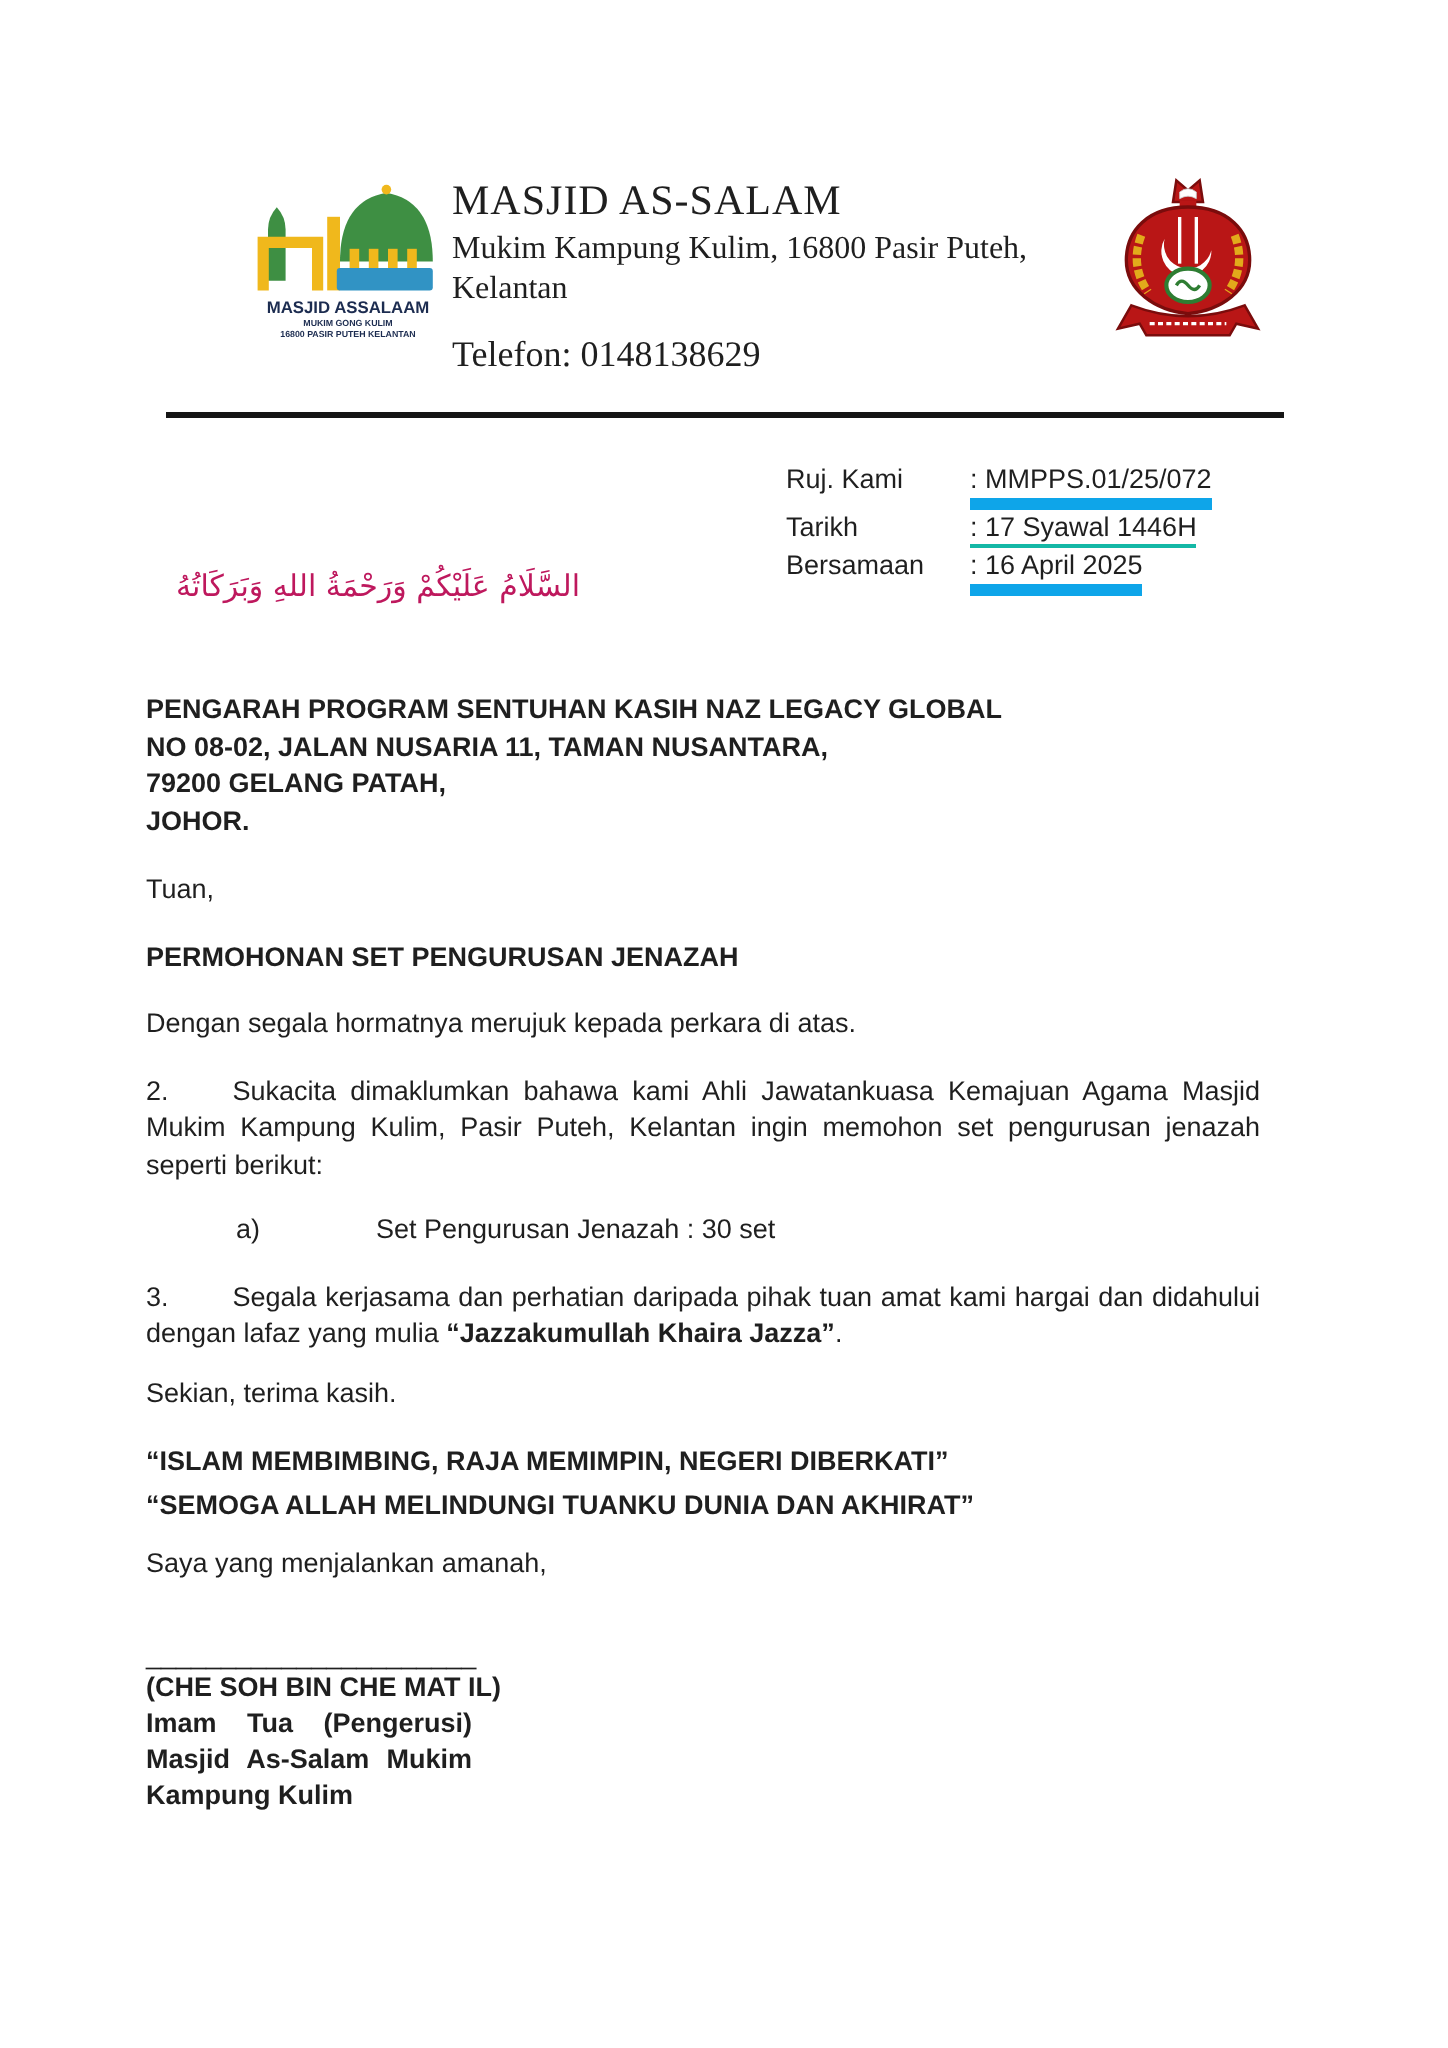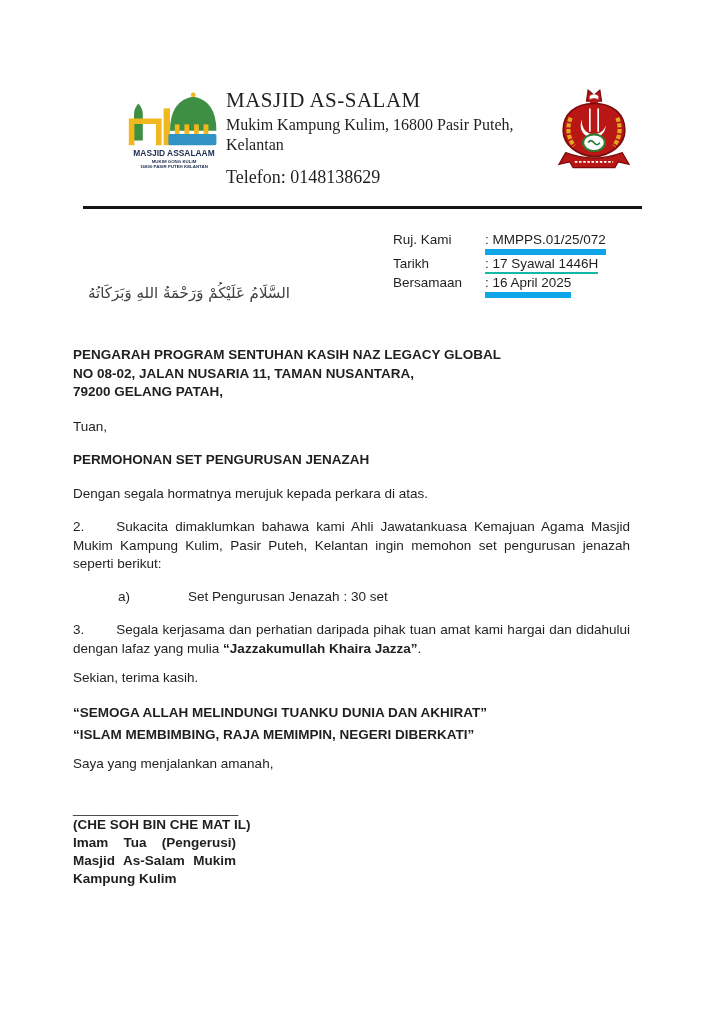--- a/index.html
+++ b/index.html
@@ -55,21 +55,21 @@
   .ref-value { display: inline-block; }
   .ref-value.faint { border-bottom: 6px solid #0ea5e9; }
   .ref-value.strong { border-bottom: 2px solid #14b8a6; }
 
   
   .arabic-salutation {
     position: absolute;
     top: 284px; left: 88px;
     font-family: "DejaVu Sans", sans-serif;
     font-size: 15px;
-    color: #404040;
+    color: #be185d;
     direction: rtl;
   }
 
   
   .content {
     position: absolute;
     top: 346px; left: 73px;
     width: 557px;
     font-size: 13.5px;
     line-height: 18.5px;
@@ -176,39 +176,40 @@
   </div>
 
   <div class="arabic-salutation">السَّلَامُ عَلَيْكُمْ وَرَحْمَةُ اللهِ وَبَرَكَاتُهُ</div>
 
   <div class="content">
 
     <div class="recipient-block">
       <div>PENGARAH PROGRAM SENTUHAN KASIH NAZ LEGACY GLOBAL</div>
       <div>NO 08-02, JALAN NUSARIA 11, TAMAN NUSANTARA,</div>
       <div>79200 GELANG PATAH,</div>
+      <div>JOHOR.</div>
     </div>
 
     <div class="greeting">Tuan,</div>
 
     <div class="subject-line">PERMOHONAN SET PENGURUSAN JENAZAH</div>
 
     <div class="para">Dengan segala hormatnya merujuk kepada perkara di atas.</div>
 
     <div class="para"><span>2.</span><span class="num-tab"></span><span>Sukacita dimaklumkan bahawa kami Ahli Jawatankuasa Kemajuan Agama Masjid Mukim Kampung Kulim, Pasir Puteh, Kelantan ingin memohon set pengurusan jenazah seperti berikut:</span></div>
 
     <div class="list-item"><span>a)</span><span class="item-tab"></span><span>Set Pengurusan Jenazah : 30 set</span></div>
 
     <div class="para"><span>3.</span><span class="num-tab"></span><span>Segala kerjasama dan perhatian daripada pihak tuan amat kami hargai dan didahului dengan lafaz yang mulia </span><span class="bold">“Jazzakumullah Khaira Jazza”</span><span>.</span></div>
 
     <div class="closing-line">Sekian, terima kasih.</div>
 
     <div class="slogans">
+      <div>“ISLAM MEMBIMBING, RAJA MEMIMPIN, NEGERI DIBERKATI”</div>
       <div>“SEMOGA ALLAH MELINDUNGI TUANKU DUNIA DAN AKHIRAT”</div>
-      <div>“ISLAM MEMBIMBING, RAJA MEMIMPIN, NEGERI DIBERKATI”</div>
     </div>
 
     <div class="signature-intro">Saya yang menjalankan amanah,</div>
 
     <div class="signature-rule">______________________</div>
     <div class="signatory-name">(CHE SOH BIN CHE MAT IL)</div>
     <div class="signatory-titles">
       <div class="justified">Imam Tua (Pengerusi)</div>
       <div class="justified">Masjid As-Salam Mukim</div>
       <div>Kampung Kulim</div>

